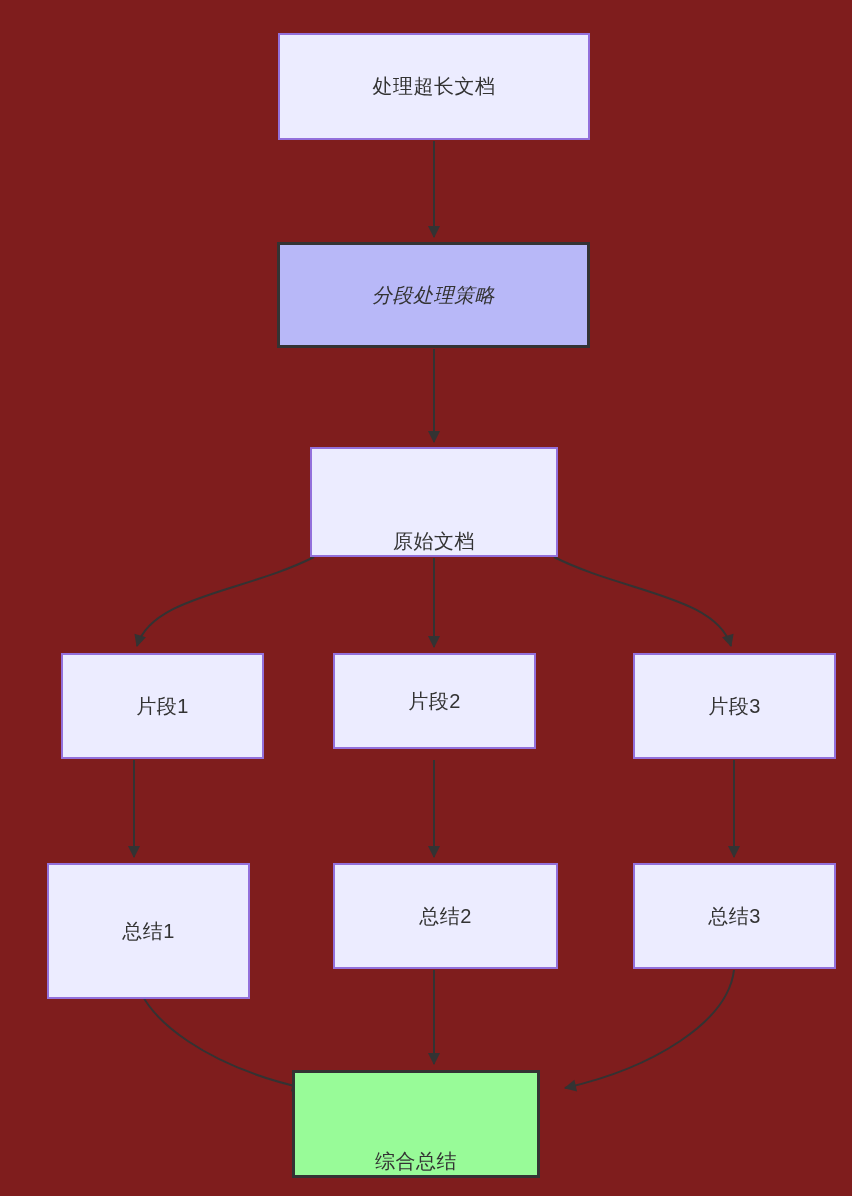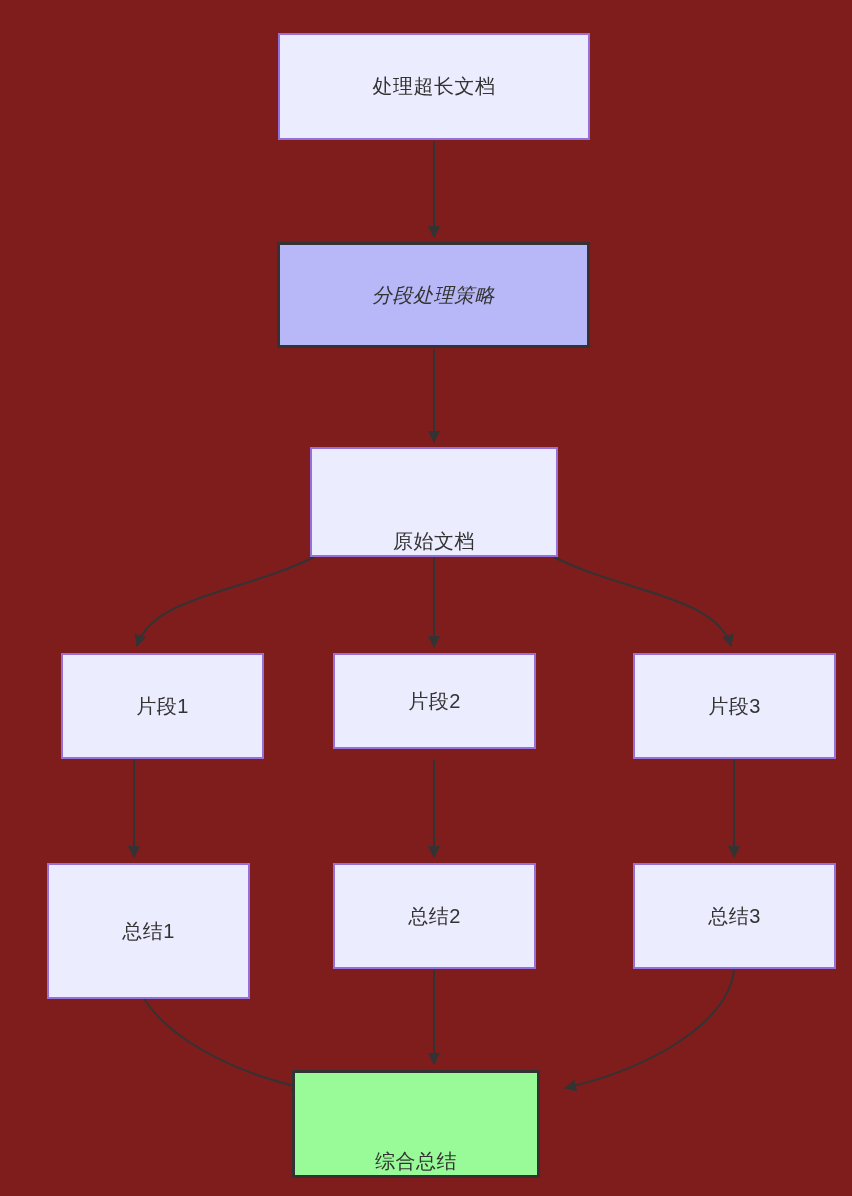--- a/index.html
+++ b/index.html
@@ -50,21 +50,21 @@
     border: 3px solid #333333;
   }
   
   .n-process  { left: 278px; top: 33px;   width: 312px; height: 107px; }
   .n-strategy { left: 277px; top: 242px;  width: 313px; height: 106px; font-style: italic; }
   .n-original { left: 310px; top: 447px;  width: 248px; height: 110px; align-items: flex-end; }
   .n-frag1    { left: 33px;  top: 653px;  width: 203px; height: 106px; margin-left: 28px; }
   .n-frag2    { left: 333px; top: 653px;  width: 203px; height: 96px; }
   .n-frag3    { left: 633px; top: 653px;  width: 203px; height: 106px; }
   .n-sum1     { left: 47px;  top: 863px;  width: 203px; height: 136px; }
-  .n-sum2     { left: 333px; top: 863px;  width: 203px; height: 106px; }
+  .n-sum2     { left: 333px; top: 863px;  width: 225px; height: 106px; }
   .n-sum3     { left: 633px; top: 863px;  width: 203px; height: 106px; }
   .n-final    { left: 292px; top: 1070px; width: 248px; height: 108px; align-items: flex-end; }
 </style>
 </head>
 <body>
 
 <div class="canvas">
 
   <svg class="edges" viewBox="0 0 852 1196" xmlns="http://www.w3.org/2000/svg">
     <defs>

